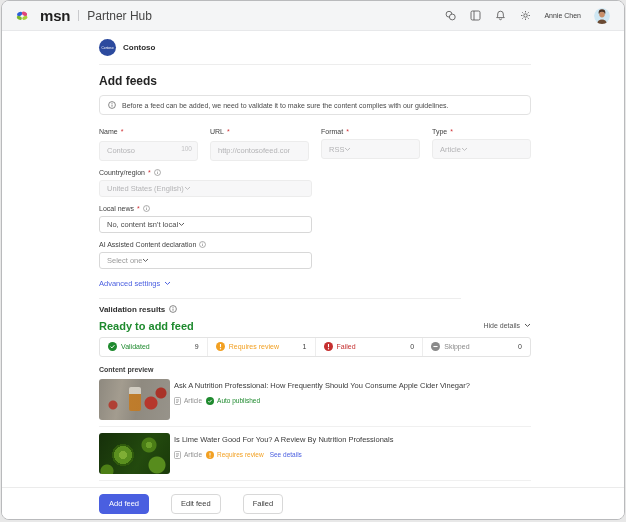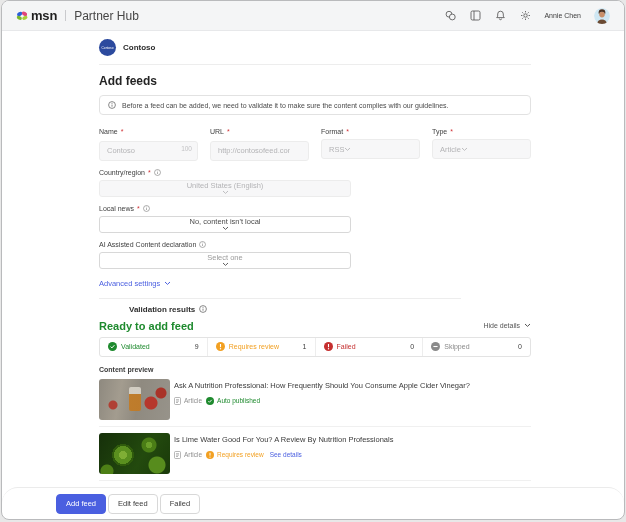--- a/index.html
+++ b/index.html
@@ -4,21 +4,21 @@
 <style>
   * { margin:0; padding:0; box-sizing:border-box; }
   body { background:#e8e8e8; font-family:"Liberation Sans", sans-serif; }
   .window{ width:624px; height:520px; background:#fff; border:1px solid #b9babc;
            border-radius:8px; overflow:hidden; position:relative; margin:0 auto; }
 
   
   .topbar{ height:30px; background:#f4f5f6; border-bottom:1px solid #e7e8ea;
            display:flex; align-items:center; justify-content:space-between; padding:0 14px; }
   .tb-left{ display:flex; align-items:center; }
-  .brand{ font-size:13px; font-weight:bold; color:#1f1f1f; letter-spacing:-.2px; margin-left:3px; }
+  .brand{ font-size:15px; font-weight:bold; color:#1f1f1f; letter-spacing:-.2px; margin-left:12px; }
   .tb-sep{ width:1px; height:11px; background:#c9cacd; margin:0 8px; }
   .appname{ font-size:12px; color:#464646; }
   .tb-right{ display:flex; align-items:center; gap:13px; }
   .hicon{ width:12px; height:12px; display:flex; align-items:center; justify-content:center; cursor:pointer; }
   .username{ font-size:7px; color:#3c3c3c; }
   .uavatar{ width:16px; height:16px; border-radius:50%; overflow:hidden; display:block; }
 
   
   .content{ margin-left:97px; width:432px; }
 
@@ -43,31 +43,31 @@
   .tinput{ width:100%; height:20px; border:1px solid #ececec; background:#f7f7f8; border-radius:3px;
            padding:0 18px 0 7px; font-size:7.5px; color:#b4b4b6; font-family:"Liberation Sans",sans-serif; outline:none; }
   .tinput::placeholder{ color:#b4b4b6; }
   .counter{ position:absolute; right:6px; top:6px; font-size:6.5px; color:#c3c3c5; }
 
   .selbox{ height:20px; border-radius:3px; display:flex; align-items:center;
            padding:0 7px; font-size:7.5px; }
   .selbox.disabled{ border:1px solid #ececec; background:#f7f7f8; color:#b4b4b6; }
   .selbox.enabled{ border:1px solid #d8d8d8; background:#fff; color:#4c4c4c; cursor:pointer; }
   .selbox.placeholder{ color:#9b9b9b; }
-  .half{ width:252px;flex-direction:column; }
+  .half{ width:213px; }
   .block{ margin-top:8px; }
   .sel18{ height:17px; }
 
   .advlink{ display:inline-flex; align-items:center; gap:4px; margin-top:10px;
             font-size:7.5px; color:#4a5fe0; cursor:pointer; }
 
   .divider2{ border:none; border-top:1px solid #ededed; width:362px; margin-top:8px; }
 
   .vtitle{ display:flex; align-items:center; gap:4px; margin-top:6px;
-           font-size:8px; font-weight:bold; color:#2f2f2f;margin-left:30px; }
+           font-size:8px; font-weight:bold; color:#2f2f2f; }
   .readyrow{ display:flex; align-items:center; justify-content:space-between; margin-top:6px; }
   .ready{ font-size:11px; font-weight:bold; color:#1e8a2e; }
   .hide-details{ display:flex; align-items:center; gap:4px; font-size:7px; color:#555; cursor:pointer; }
 
   .statsbar{ margin-top:5px; height:20px; border:1px solid #e3e3e3; border-radius:3px; display:flex; }
   .seg{ flex:1; display:flex; align-items:center; gap:4px; padding:0 8px; }
   .seg + .seg{ border-left:1px solid #ededed; }
   .seg-label{ font-size:7px; }
   .seg-num{ margin-left:auto; font-size:7px; color:#3c3c3c; }
   .c-green{ color:#1e8a2e; } .c-orange{ color:#f2a022; } .c-red{ color:#c52f2f; } .c-gray{ color:#8a8a8a; }
@@ -99,21 +99,21 @@
       background:#eef0f1; border-radius:2px; box-shadow:12px 4px 0 -1px #4a525c; }
   .item-body{ padding-top:2px; min-width:0; }
   .item-title{ font-size:7.5px; color:#3a3a3a; white-space:nowrap; }
   .meta{ display:flex; align-items:center; gap:4px; margin-top:7px; font-size:6.5px; }
   .meta-type{ color:#8f8f8f; display:flex; align-items:center; gap:3px; }
   .status{ display:flex; align-items:center; gap:3px; }
   .see-details{ color:#4a5fe0; cursor:pointer; margin-left:2px; }
 
   
   .footer{ position:absolute; left:0; right:0; bottom:0; height:32px; background:#fff;
-           border-top:1px solid #ebebeb; display:flex; align-items:center; gap:2px; padding-left:54px;border-radius:16px; }
+           border-top:1px solid #ebebeb; display:flex; align-items:center; gap:22px; padding-left:97px; }
   .btn{ height:20px; padding:0 9px; font-size:7.5px; border-radius:4px; cursor:pointer;
         font-family:"Liberation Sans",sans-serif; }
   .btn-primary{ background:#4a5fe0; border:1px solid #4a5fe0; color:#fff; }
   .btn-secondary{ background:#fff; border:1px solid #d8d8d8; color:#3c3c3c; }
 
   .infoicon{ flex-shrink:0; display:inline-flex; }
   svg{ display:block; }
 </style>
 </head>
 <body>

